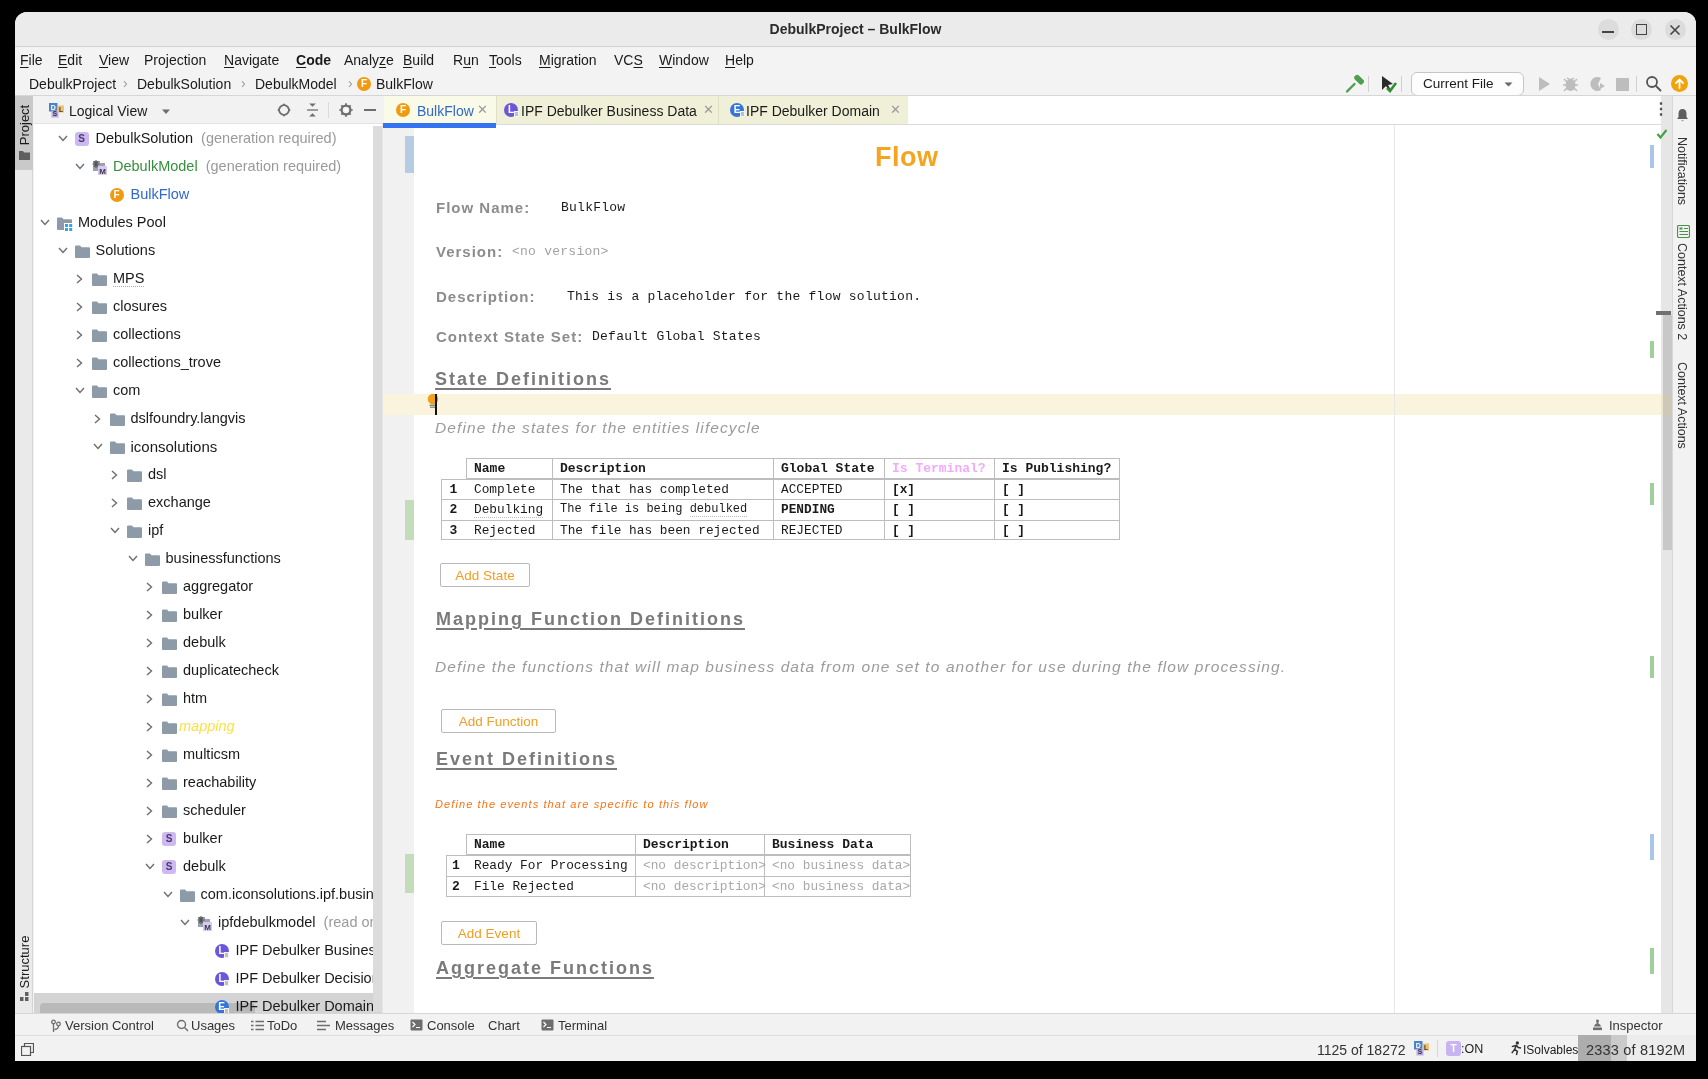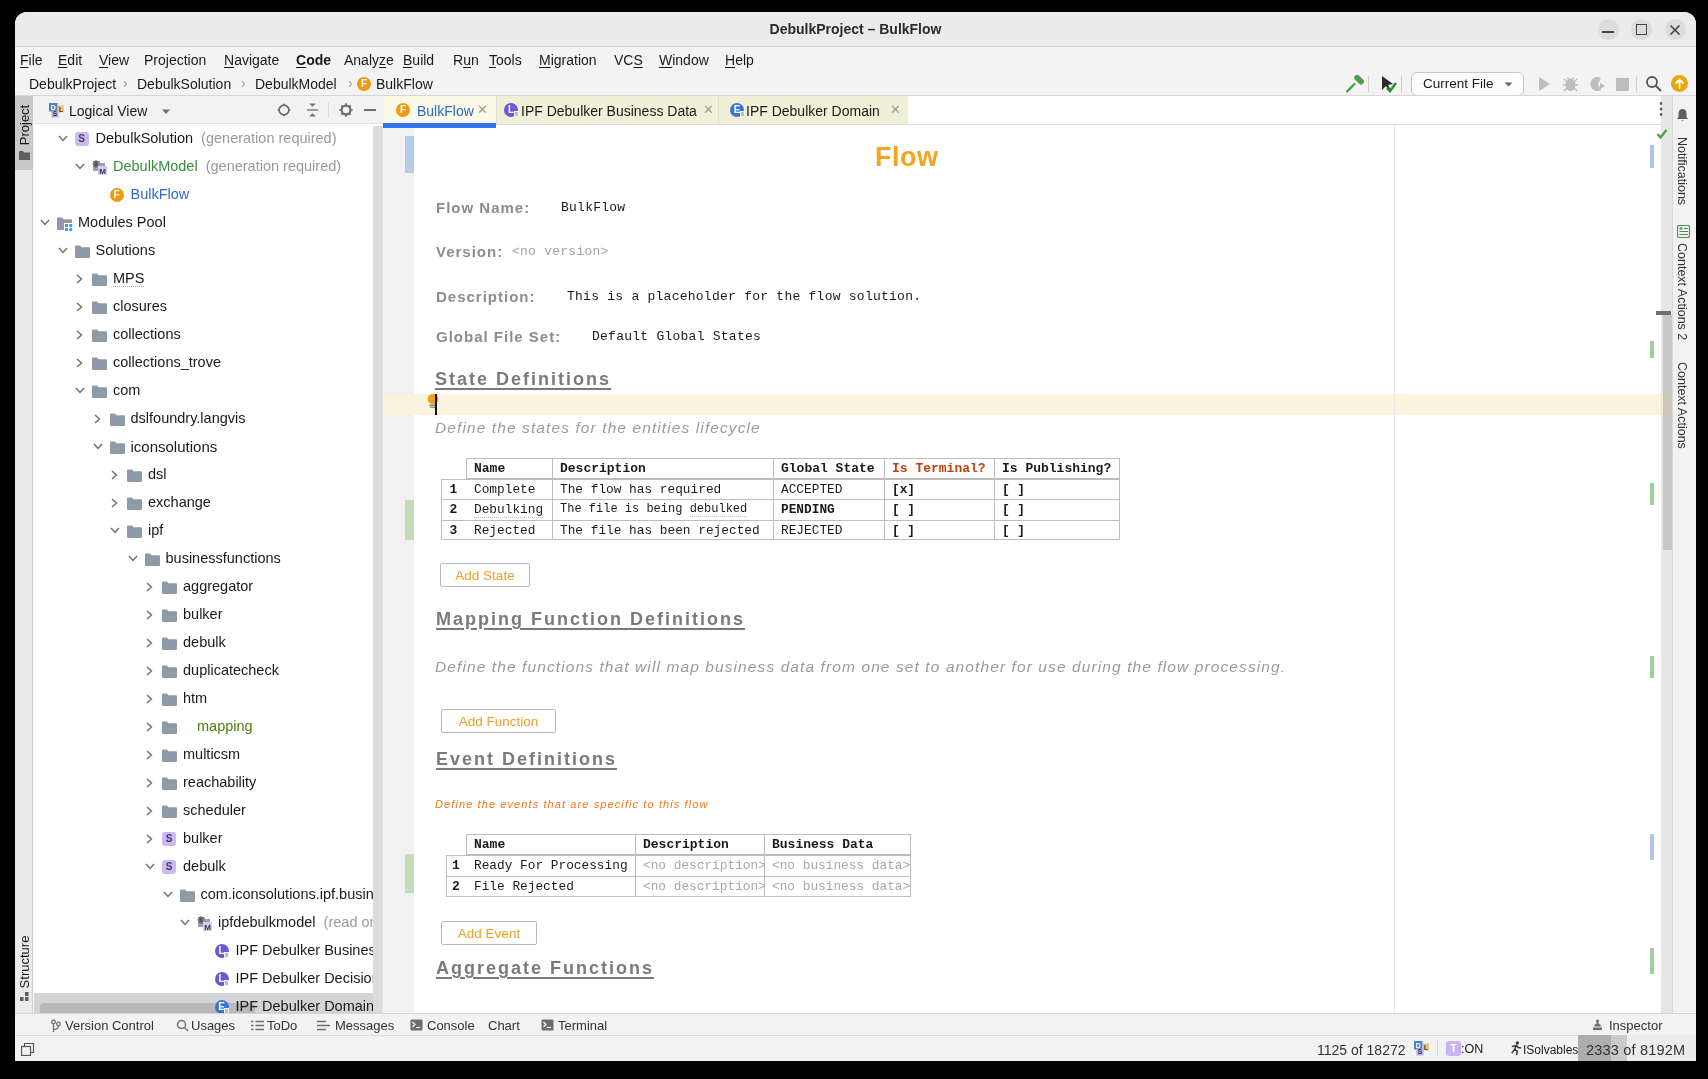--- a/index.html
+++ b/index.html
@@ -277,21 +277,21 @@
         <svg class="abs" style="left:162.0px;top:692.5px;" width="15" height="13" viewBox="0 0 15 13">
           <path d="M0 1.5 Q0 0.5 1 0.5 L5 0.5 L6.5 2.2 L14 2.2 Q15 2.2 15 3.2 L15 12 Q15 13 14 13 L1 13 Q0 13 0 12 Z" fill="#8d9aa8"></path>
         </svg>
         <div class="abs" style="left:183.0px;top:690px;font-size:14.5px;color:#1a1a1a;white-space:nowrap;"><span style="">htm</span></div>
         <svg class="abs" style="left:146.0px;top:722px;" width="7" height="10" viewBox="0 0 7 10">
           <path d="M1 1 L5.5 5 L1 9" stroke="#6e6e6e" stroke-width="1.4" fill="none"></path>
         </svg>
         <svg class="abs" style="left:162.0px;top:720.5px;" width="15" height="13" viewBox="0 0 15 13">
           <path d="M0 1.5 Q0 0.5 1 0.5 L5 0.5 L6.5 2.2 L14 2.2 Q15 2.2 15 3.2 L15 12 Q15 13 14 13 L1 13 Q0 13 0 12 Z" fill="#8d9aa8"></path>
         </svg>
-        <div class="abs" style="left:197px;top:718px;font-size:14.5px;color:#4d7c0f;white-space:nowrap;"><span style="">mapping</span></div>
+        <div class="abs" style="left:179px;top:718px;font-size:14.5px;color:#fde047;white-space:nowrap;font-style:italic;"><span style="">mapping</span></div>
         <svg class="abs" style="left:146.0px;top:750px;" width="7" height="10" viewBox="0 0 7 10">
           <path d="M1 1 L5.5 5 L1 9" stroke="#6e6e6e" stroke-width="1.4" fill="none"></path>
         </svg>
         <svg class="abs" style="left:162.0px;top:748.5px;" width="15" height="13" viewBox="0 0 15 13">
           <path d="M0 1.5 Q0 0.5 1 0.5 L5 0.5 L6.5 2.2 L14 2.2 Q15 2.2 15 3.2 L15 12 Q15 13 14 13 L1 13 Q0 13 0 12 Z" fill="#8d9aa8"></path>
         </svg>
         <div class="abs" style="left:183.0px;top:746px;font-size:14.5px;color:#1a1a1a;white-space:nowrap;"><span style="">multicsm</span></div>
         <svg class="abs" style="left:146.0px;top:778px;" width="7" height="10" viewBox="0 0 7 10">
           <path d="M1 1 L5.5 5 L1 9" stroke="#6e6e6e" stroke-width="1.4" fill="none"></path>
         </svg>
@@ -377,40 +377,40 @@
     </svg>
 <div class="abs" style="left:434.7px;top:394px;width:2.6px;height:21px;background:#111;"></div>
 <div class="abs" style="left:1394px;top:125px;width:1px;height:888px;background:#e8e8e8;"></div>
 <div class="abs b" style="left:875px;top:142px;font-size:27px;color:#f5a41f;letter-spacing:0.5px;">Flow</div>
 <div class="abs" style="left:436px;top:199px;font-weight:bold;font-size:15px;color:#8c8c8c;letter-spacing:1.0px;">Flow Name:</div>
 <div class="abs mono" style="left:561px;top:200px;font-size:13px;letter-spacing:0.25px;color:#1a1a1a;">BulkFlow</div>
 <div class="abs" style="left:436px;top:243px;font-weight:bold;font-size:15px;color:#8c8c8c;letter-spacing:1.0px;">Version:</div>
 <div class="abs mono" style="left:512px;top:244px;font-size:13px;letter-spacing:0.25px;color:#a3a3a3;">&lt;no version&gt;</div>
 <div class="abs" style="left:436px;top:288px;font-weight:bold;font-size:15px;color:#8c8c8c;letter-spacing:1.0px;">Description:</div>
 <div class="abs mono" style="left:567px;top:289px;font-size:13px;letter-spacing:0.25px;color:#1a1a1a;">This is a placeholder for the flow solution.</div>
-<div class="abs" style="left:436px;top:328px;font-weight:bold;font-size:15px;color:#8c8c8c;letter-spacing:1.0px;">Global File Set:</div>
+<div class="abs" style="left:436px;top:328px;font-weight:bold;font-size:15px;color:#8c8c8c;letter-spacing:1.0px;">Context State Set:</div>
 <div class="abs mono" style="left:592px;top:329px;font-size:13px;letter-spacing:0.25px;color:#1a1a1a;">Default Global States</div>
 <div class="abs" style="left:435px;top:369px;font-weight:bold;font-size:18px;color:#7a7a7a;letter-spacing:2.0px;text-decoration:underline;text-underline-offset:3px;text-decoration-thickness:1.5px;">State Definitions</div>
 <div class="abs it" style="left:435px;top:419px;font-size:15.5px;color:#9b9b9b;letter-spacing:1.1px;">Define the states for the entities lifecycle</div>
 <div class="abs" style="left:466px;top:458px;width:654px;height:20.6px;border:1px solid #bdbdbd;"></div>
     <div class="abs" style="left:441px;top:478.6px;width:679px;height:61.800000000000004px;border:1px solid #bdbdbd;"></div>
     <div class="abs" style="left:441px;top:499.2px;width:679px;height:1px;background:#bdbdbd;"></div>
     <div class="abs" style="left:441px;top:519.8px;width:679px;height:1px;background:#bdbdbd;"></div>
     <div class="abs" style="left:552px;top:458px;width:1px;height:82.4px;background:#bdbdbd;"></div>
     <div class="abs" style="left:773px;top:458px;width:1px;height:82.4px;background:#bdbdbd;"></div>
     <div class="abs" style="left:884px;top:458px;width:1px;height:82.4px;background:#bdbdbd;"></div>
     <div class="abs" style="left:994px;top:458px;width:1px;height:82.4px;background:#bdbdbd;"></div>
     <div class="abs mono b" style="left:474px;top:461px;font-size:13px;color:#1a1a1a;">Name</div>
     <div class="abs mono b" style="left:560px;top:461px;font-size:13px;color:#1a1a1a;">Description</div>
     <div class="abs mono b" style="left:781px;top:461px;font-size:13px;color:#1a1a1a;">Global State</div>
-    <div class="abs mono b" style="left:892px;top:461px;font-size:13px;color:#c2410c;">Is Terminal?</div>
+    <div class="abs mono b" style="left:892px;top:461px;font-size:13px;color:#f0abfc;">Is Terminal?</div>
     <div class="abs mono b" style="left:1002px;top:461px;font-size:13px;color:#1a1a1a;">Is Publishing?</div>
     <div class="abs mono b" style="left:441px;top:481.6px;width:25px;text-align:center;font-size:13px;color:#1a1a1a;">1</div>
     <div class="abs mono" style="left:474px;top:481.6px;font-size:12.8px;white-space:nowrap;"><span style="color:#1a1a1a;">Complete</span></div>
-    <div class="abs mono" style="left:560px;top:481.6px;font-size:12.8px;white-space:nowrap;"><span style="color:#1a1a1a;">The flow has required</span></div>
+    <div class="abs mono" style="left:560px;top:481.6px;font-size:12.8px;white-space:nowrap;"><span style="color:#1a1a1a;">The that has completed</span></div>
     <div class="abs mono" style="left:781px;top:481.6px;font-size:12.8px;white-space:nowrap;"><span style="color:#1a1a1a;">ACCEPTED</span></div>
     <div class="abs mono" style="left:892px;top:481.6px;font-size:12.8px;white-space:nowrap;"><span class="b" style="color:#1a1a1a;">[x]</span></div>
     <div class="abs mono" style="left:1002px;top:481.6px;font-size:12.8px;white-space:nowrap;"><span class="b" style="color:#1a1a1a;">[ ]</span></div>
     <div class="abs mono b" style="left:441px;top:502.2px;width:25px;text-align:center;font-size:13px;color:#1a1a1a;">2</div>
     <div class="abs mono" style="left:474px;top:502.2px;font-size:12.8px;white-space:nowrap;"><span style="color:#1a1a1a;border-bottom:1.5px dotted #bdbdbd;padding-bottom:0px;">Debulking</span></div>
     <div class="abs mono" style="left:560px;top:502.2px;font-size:12px;white-space:nowrap;"><span style="color:#1a1a1a;">The file is being <span style="border-bottom:1.5px dotted #bdbdbd;padding-bottom:0px;">debulked</span></span></div>
     <div class="abs mono" style="left:781px;top:502.2px;font-size:12.8px;white-space:nowrap;font-weight:bold;"><span style="color:#1a1a1a;">PENDING</span></div>
     <div class="abs mono" style="left:892px;top:502.2px;font-size:12.8px;white-space:nowrap;"><span class="b" style="color:#1a1a1a;">[ ]</span></div>
     <div class="abs mono" style="left:1002px;top:502.2px;font-size:12.8px;white-space:nowrap;"><span class="b" style="color:#1a1a1a;">[ ]</span></div>
     <div class="abs mono b" style="left:441px;top:522.8px;width:25px;text-align:center;font-size:13px;color:#1a1a1a;">3</div>

